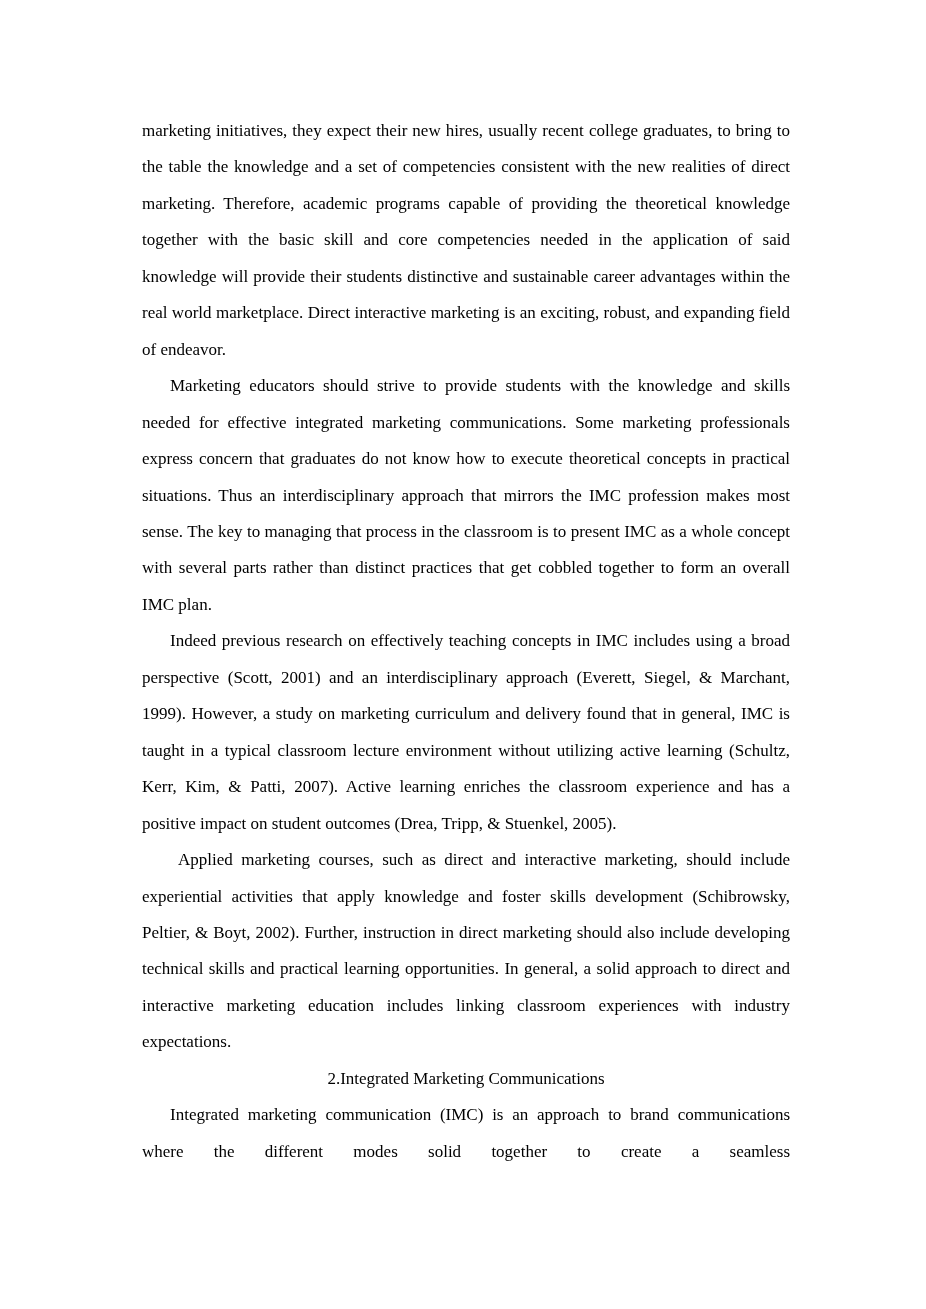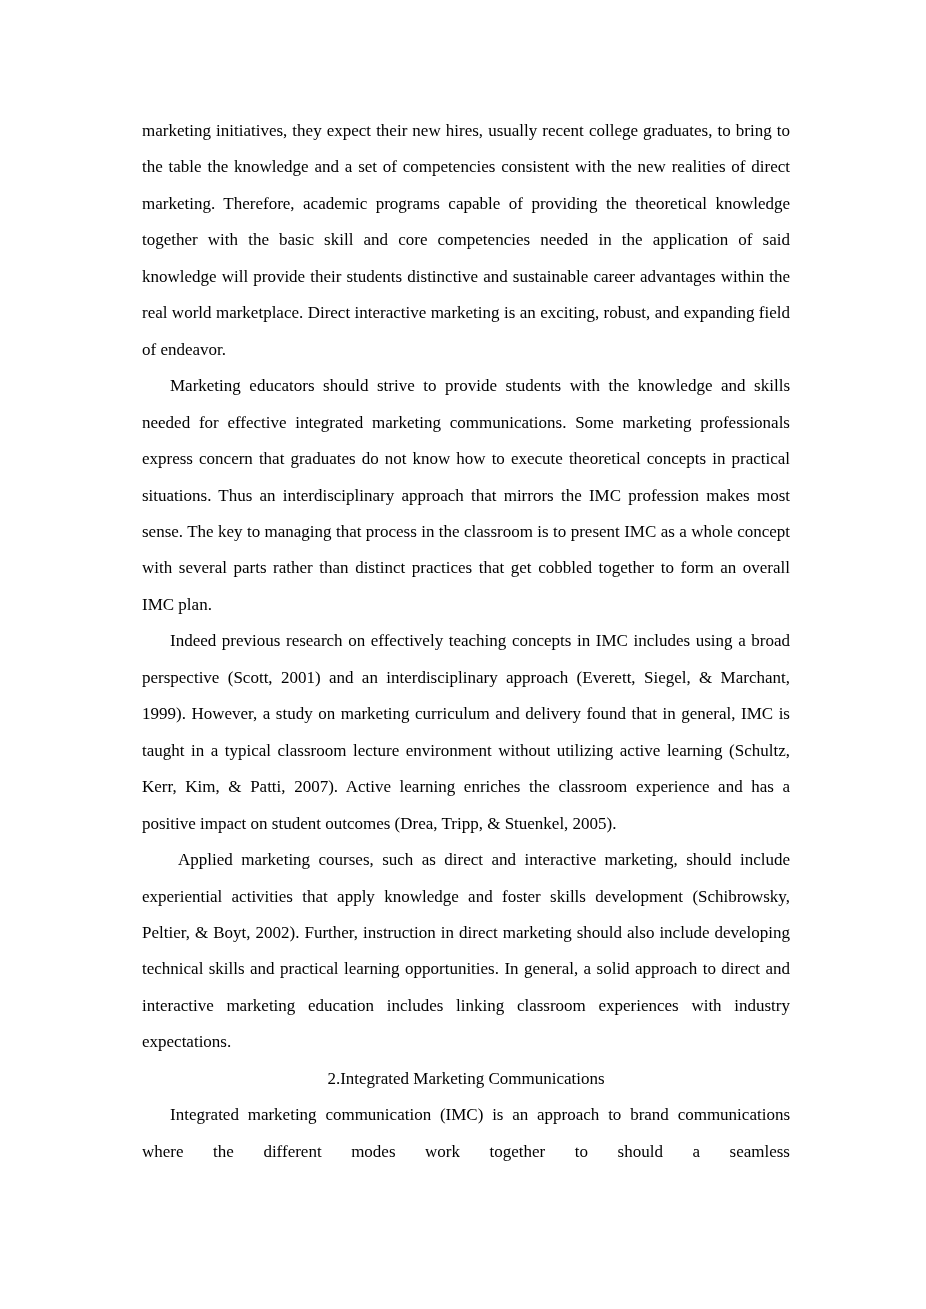--- a/index.html
+++ b/index.html
@@ -52,15 +52,15 @@
 </head>
 <body>
 
 <div class="page">
   <div class="text-block">
     <p class="para">marketing initiatives, they expect their new hires, usually recent college graduates, to bring to the table the knowledge and a set of competencies consistent with the new realities of direct marketing. Therefore, academic programs capable of providing the theoretical knowledge together with the basic skill and core competencies needed in the application of said knowledge will provide their students distinctive and sustainable career advantages within the real world marketplace. Direct interactive marketing is an exciting, robust, and expanding field of endeavor.</p>
     <p class="para indent">Marketing educators should strive to provide students with the knowledge and skills needed for effective integrated marketing communications. Some marketing professionals express concern that graduates do not know how to execute theoretical concepts in practical situations. Thus an interdisciplinary approach that mirrors the IMC profession makes most sense. The key to managing that process in the classroom is to present IMC as a whole concept with several parts rather than distinct practices that get cobbled together to form an overall IMC plan.</p>
     <p class="para indent">Indeed previous research on effectively teaching concepts in IMC includes using a broad perspective (Scott, 2001) and an interdisciplinary approach (Everett, Siegel, &amp; Marchant, 1999). However, a study on marketing curriculum and delivery found that in general, IMC is taught in a typical classroom lecture environment without utilizing active learning (Schultz, Kerr, Kim, &amp; Patti, 2007). Active learning enriches the classroom experience and has a positive impact on student outcomes (Drea, Tripp, &amp; Stuenkel, 2005).</p>
     <p class="para indent-wide">Applied marketing courses, such as direct and interactive marketing, should include experiential activities that apply knowledge and foster skills development (Schibrowsky, Peltier, &amp; Boyt, 2002). Further, instruction in direct marketing should also include developing technical skills and practical learning opportunities. In general, a solid approach to direct and interactive marketing education includes linking classroom experiences with industry expectations.</p>
     <p class="heading">2.Integrated Marketing Communications</p>
-    <p class="para indent justify-last">Integrated marketing communication (IMC) is an approach to brand communications where the different modes work together to should a seamless</p>
+    <p class="para indent justify-last">Integrated marketing communication (IMC) is an approach to brand communications where the different modes solid together to create a seamless</p>
   </div>
 </div>
 
 </body></html>

